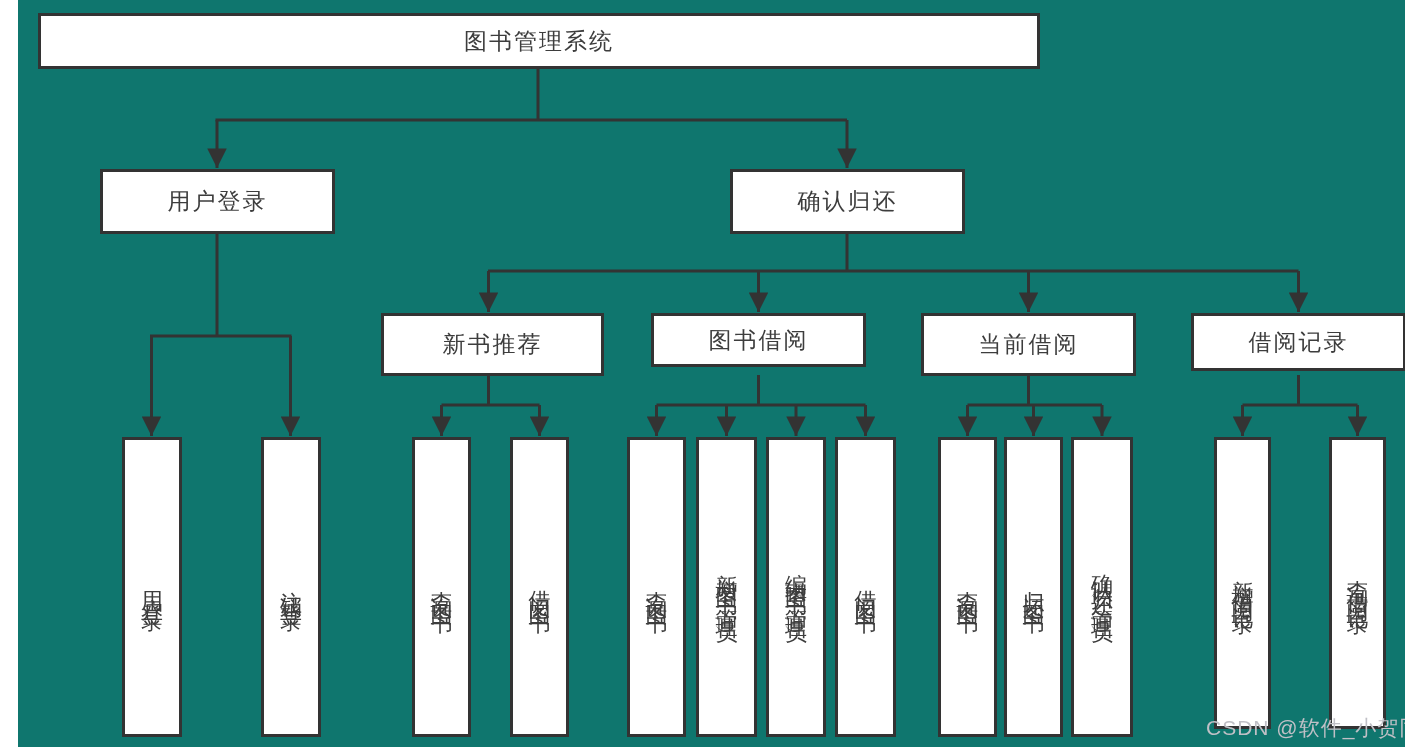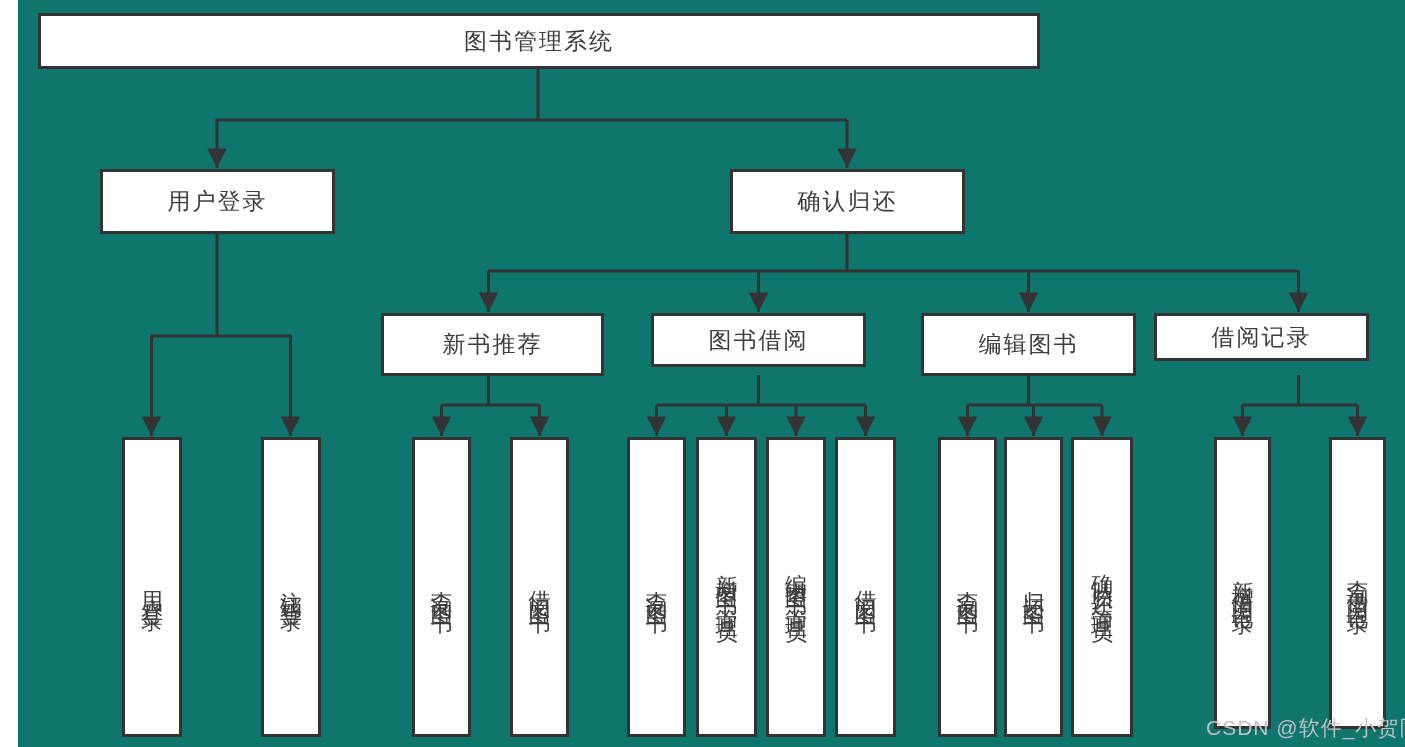--- a/index.html
+++ b/index.html
@@ -78,23 +78,23 @@
     <span class="lbl">确认归还</span>
   </div>
 
   <div class="box hbox" style="left:363px;top:313px;width:223px;height:63px">
     <span class="lbl">新书推荐</span>
   </div>
   <div class="box hbox" style="left:633px;top:313px;width:215px;height:54px">
     <span class="lbl">图书借阅</span>
   </div>
   <div class="box hbox" style="left:903px;top:313px;width:215px;height:63px">
-    <span class="lbl">编辑图书</span>
+    <span class="lbl">当前借阅</span>
   </div>
-  <div class="box hbox" style="left:1136px;top:313px;width:215px;height:48px">
+  <div class="box hbox" style="left:1173px;top:313px;width:215px;height:58px">
     <span class="lbl">借阅记录</span>
   </div>
 
   <div class="box vbox" style="left:104px;top:437px;width:60px;height:300px">
     <span class="lbl">用户登录</span>
   </div>
   <div class="box vbox" style="left:243px;top:437px;width:60px;height:300px">
     <span class="lbl">注销登录</span>
   </div>
 

